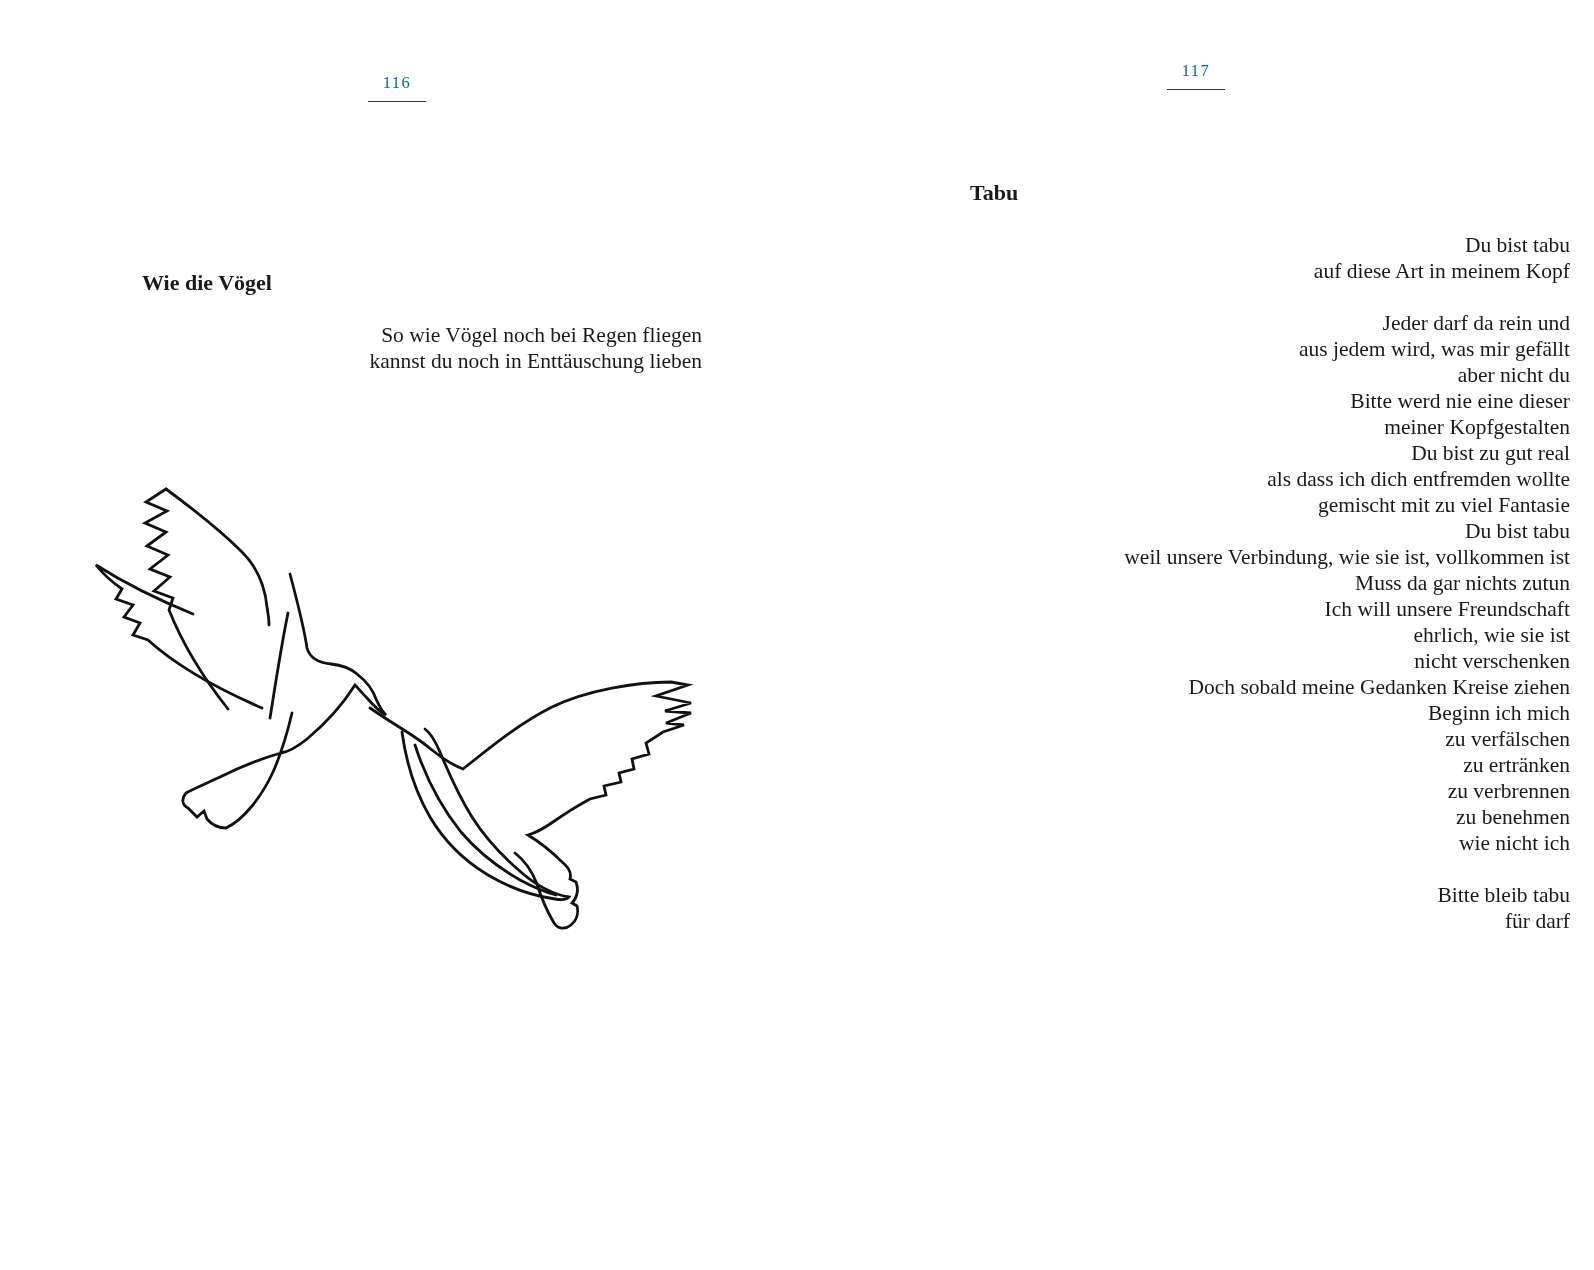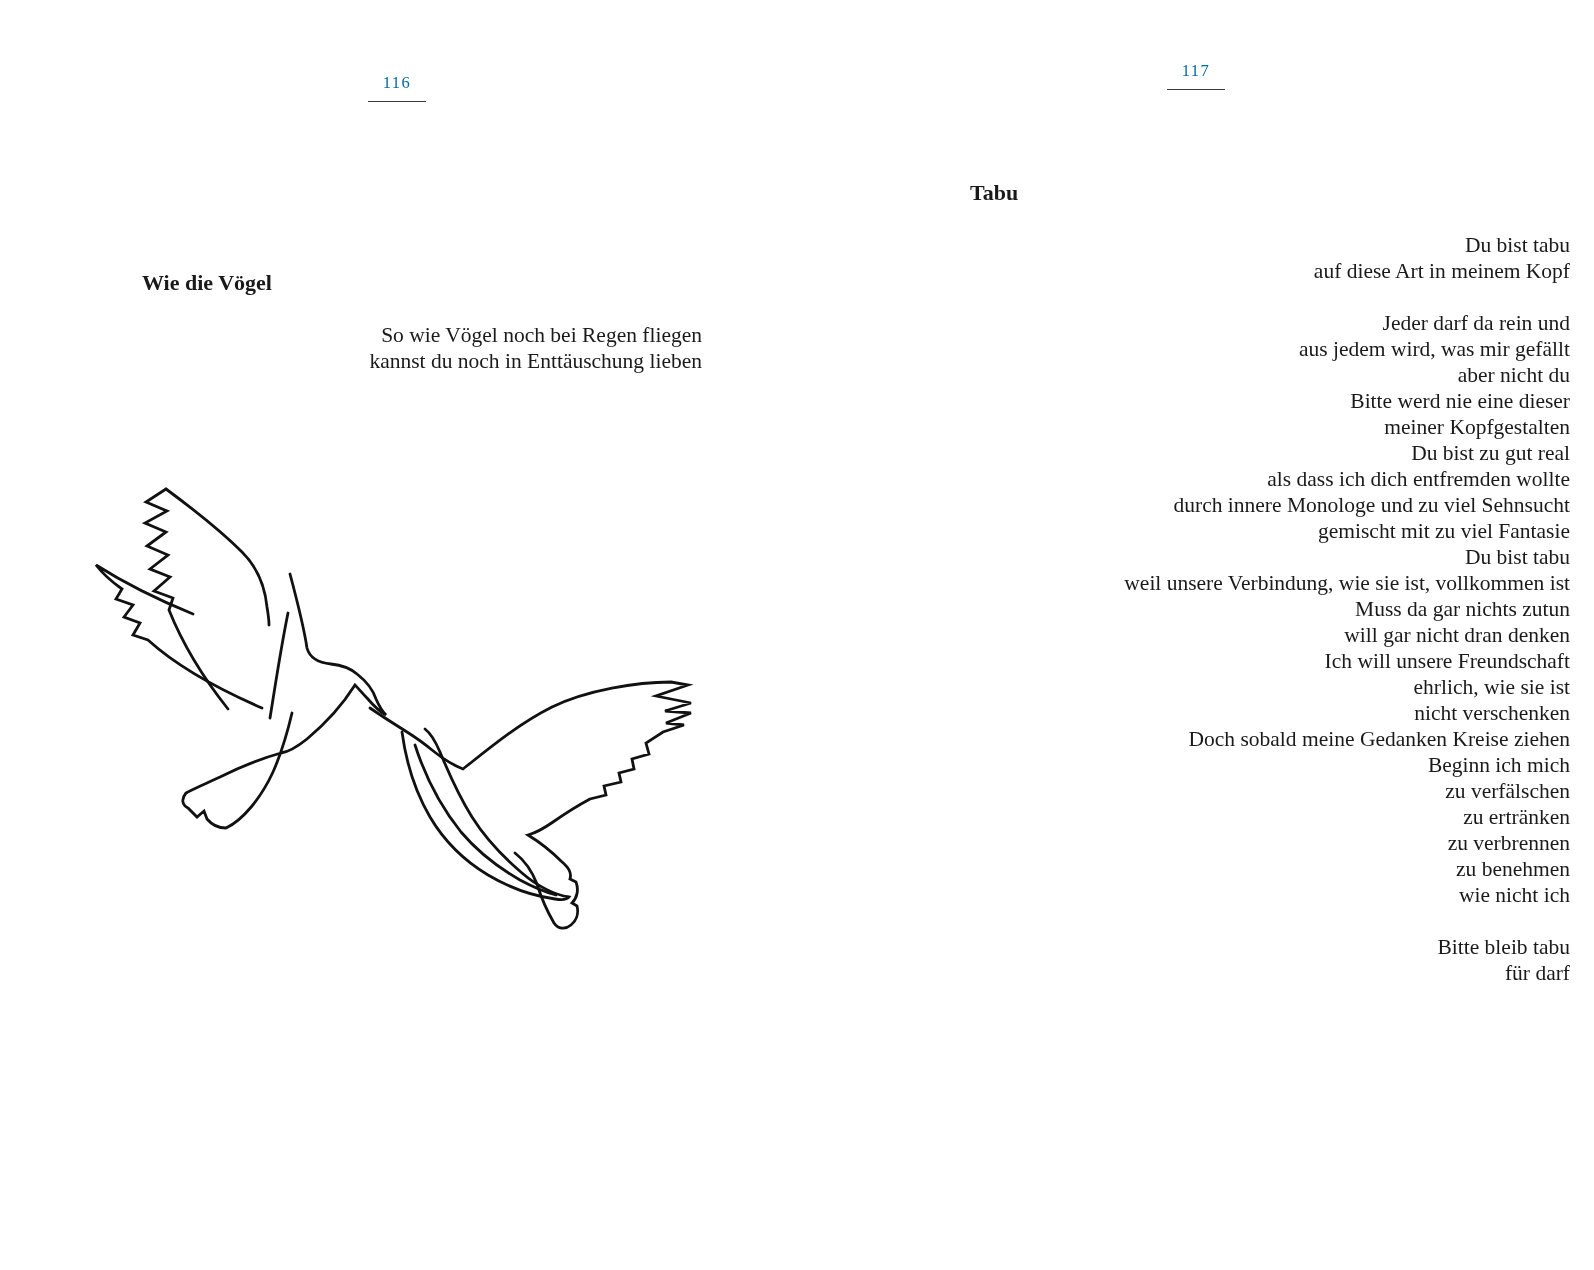--- a/index.html
+++ b/index.html
@@ -133,26 +133,24 @@
             <div class="poem-line">auf diese Art in meinem Kopf</div>
           </div>
           <div class="stanza">
             <div class="poem-line">Jeder darf da rein und</div>
             <div class="poem-line">aus jedem wird, was mir gefällt</div>
             <div class="poem-line">aber nicht du</div>
             <div class="poem-line">Bitte werd nie eine dieser</div>
             <div class="poem-line">meiner Kopfgestalten</div>
             <div class="poem-line">Du bist zu gut real</div>
             <div class="poem-line">als dass ich dich entfremden wollte</div>
-            <div class="poem-line">durch innere Monologe und zu viel Sehnsucht</div>
             <div class="poem-line">gemischt mit zu viel Fantasie</div>
             <div class="poem-line">Du bist tabu</div>
             <div class="poem-line">weil unsere Verbindung, wie sie ist, vollkommen ist</div>
             <div class="poem-line">Muss da gar nichts zutun</div>
-            <div class="poem-line">will gar nicht dran denken</div>
             <div class="poem-line">Ich will unsere Freundschaft</div>
             <div class="poem-line">ehrlich, wie sie ist</div>
             <div class="poem-line">nicht verschenken</div>
             <div class="poem-line">Doch sobald meine Gedanken Kreise ziehen</div>
             <div class="poem-line">Beginn ich mich</div>
             <div class="poem-line">zu verfälschen</div>
             <div class="poem-line">zu ertränken</div>
             <div class="poem-line">zu verbrennen</div>
             <div class="poem-line">zu benehmen</div>
             <div class="poem-line">wie nicht ich</div>

